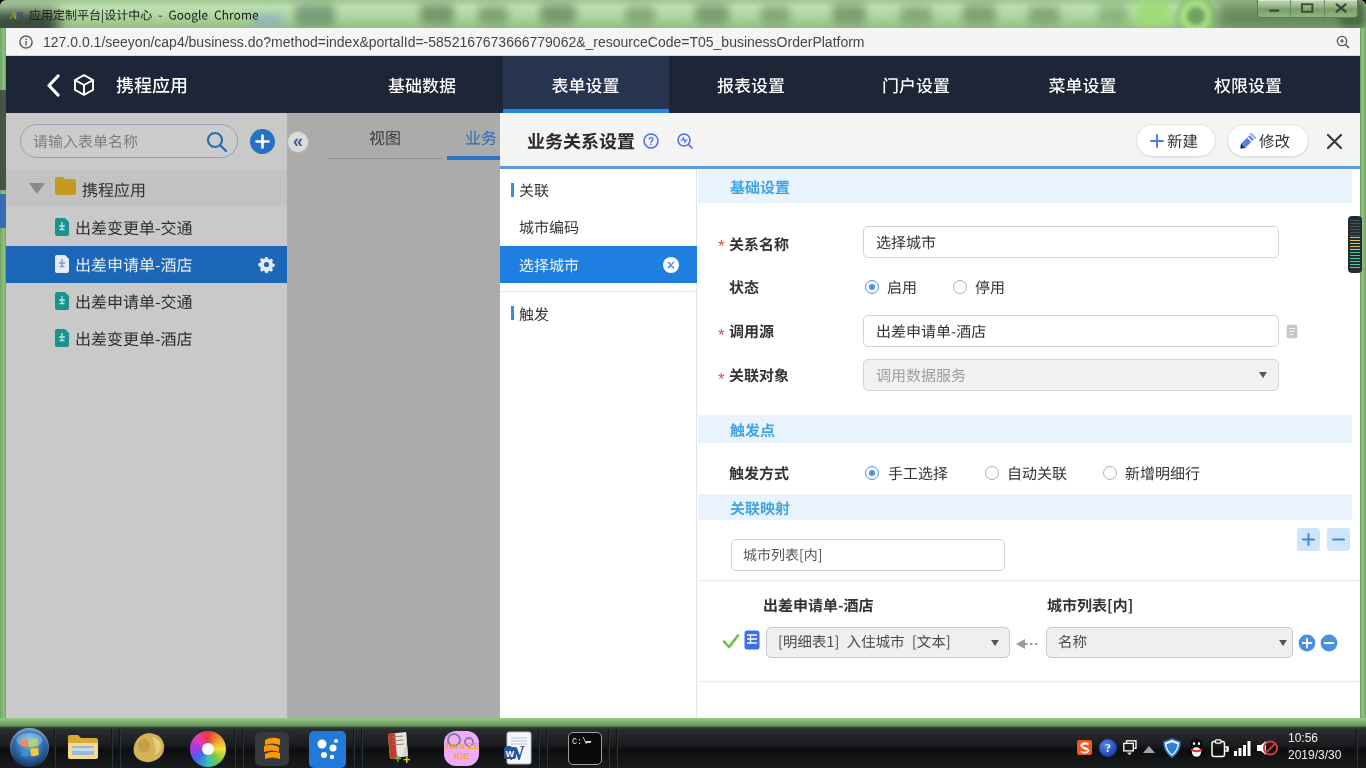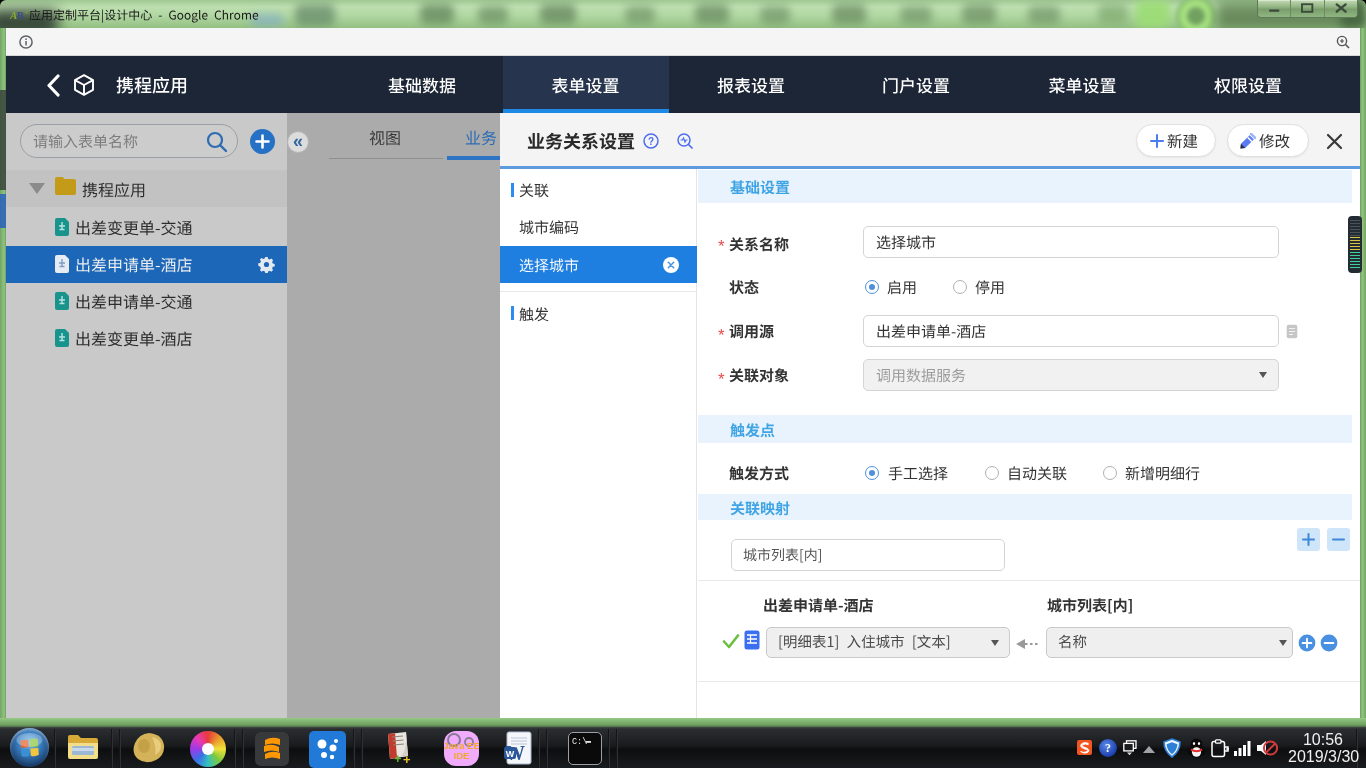--- a/index.html
+++ b/index.html
@@ -42,21 +42,21 @@
 .sqbtn{position:absolute;width:23px;height:23px;border-radius:3px;background:#cfe5fa}
 .ast{position:absolute;color:#e34d4d;font-size:17px;font-family:"Liberation Sans"}
 
 #bleft{left:0;top:28px;width:6px;height:699px;background:linear-gradient(90deg,#73a465,#90c47f 70%,#6d9c60)}
 #bright{left:1360px;top:28px;width:6px;height:699px;background:linear-gradient(90deg,#6d9c60,#90c47f 40%,#73a465)}
 #bbottom{left:0px;top:718px;width:1366px;height:9px;background:linear-gradient(180deg,#94c983,#6f9f61 75%,#4e6f45)}
 
 #taskbar{left:0;top:727px;width:1366px;height:41px;background:linear-gradient(180deg,#43474a 0,#2b2e31 2px,#191b1d 45%,#0d0e0f 55%,#191c1e)}
 .tsep{position:absolute;top:2px;width:2px;height:39px;background:linear-gradient(90deg,#060708,#3c4043)}
 .ticon{position:absolute;top:731px}
-.clock{position:absolute;color:#f0f0f0;font-size:16px;text-align:center;width:70px}
+.clock{position:absolute;color:#f0f0f0;font-size:12px;width:70px}
 </style></head><body>
 <div class="abs" id="titlebar">
   <div class="blob" style="left:-12px;top:10px;width:70px;height:26px;background:#26302a;opacity:.85;filter:blur(7px)"></div>
   <div class="blob" style="left:250px;top:14px;width:34px;height:12px;background:#7aa4d4;opacity:.55"></div>
   <div class="blob" style="left:295px;top:4px;width:40px;height:22px;background:#54785c;opacity:.6"></div>
   <div class="blob" style="left:420px;top:4px;width:34px;height:20px;background:#4e7048;opacity:.6"></div>
   <div class="blob" style="left:478px;top:6px;width:30px;height:18px;background:#577a50;opacity:.55"></div>
   <div class="blob" style="left:540px;top:4px;width:36px;height:20px;background:#50724a;opacity:.6"></div>
   <div class="blob" style="left:625px;top:6px;width:30px;height:18px;background:#587c51;opacity:.5"></div>
   <div class="blob" style="left:695px;top:4px;width:34px;height:20px;background:#4e7048;opacity:.55"></div>
@@ -86,20 +86,21 @@
           <path d="M13 4.5 L23 12.5 M23 4.5 L13 12.5" stroke="#3c4a3c" stroke-width="2.6" stroke-linecap="round"></path>
         </svg></div>
   </div>
 </div>
 <div class="abs" id="addrbar">
   <svg style="position:absolute;left:13px;top:7px" width="14" height="14" viewBox="0 0 14 14">
       <circle cx="7" cy="7" r="6.1" fill="none" stroke="#5f6368" stroke-width="1.5"></circle>
       <rect x="6.3" y="6" width="1.5" height="4.4" fill="#5f6368"></rect>
       <rect x="6.3" y="3.4" width="1.5" height="1.6" fill="#5f6368"></rect>
     </svg>
+  <div id="urltext">127.0.0.1/seeyon/cap4/business.do?method=index&amp;portalId=-5852167673666779062&amp;_resourceCode=T05_businessOrderPlatform</div>
   <svg style="position:absolute;right:10px;top:7px" width="14" height="14" viewBox="0 0 14 14">
       <circle cx="6" cy="6" r="4.6" fill="none" stroke="#555" stroke-width="1.4"></circle>
       <path d="M9.5 9.5 L13 13" stroke="#555" stroke-width="1.6"></path>
       <path d="M4 6h4M6 4v4" stroke="#555" stroke-width="1.2"></path>
     </svg>
 </div>
 <div class="abs" id="navbar">
   <div id="navtab-sel"></div>
   <svg style="position:absolute;left:38px;top:18px" width="18" height="23" viewBox="0 0 18 23">
       <path d="M14 2 L5 11.5 L14 21" fill="none" stroke="#fff" stroke-width="3.2" stroke-linecap="round" stroke-linejoin="round"></path>

